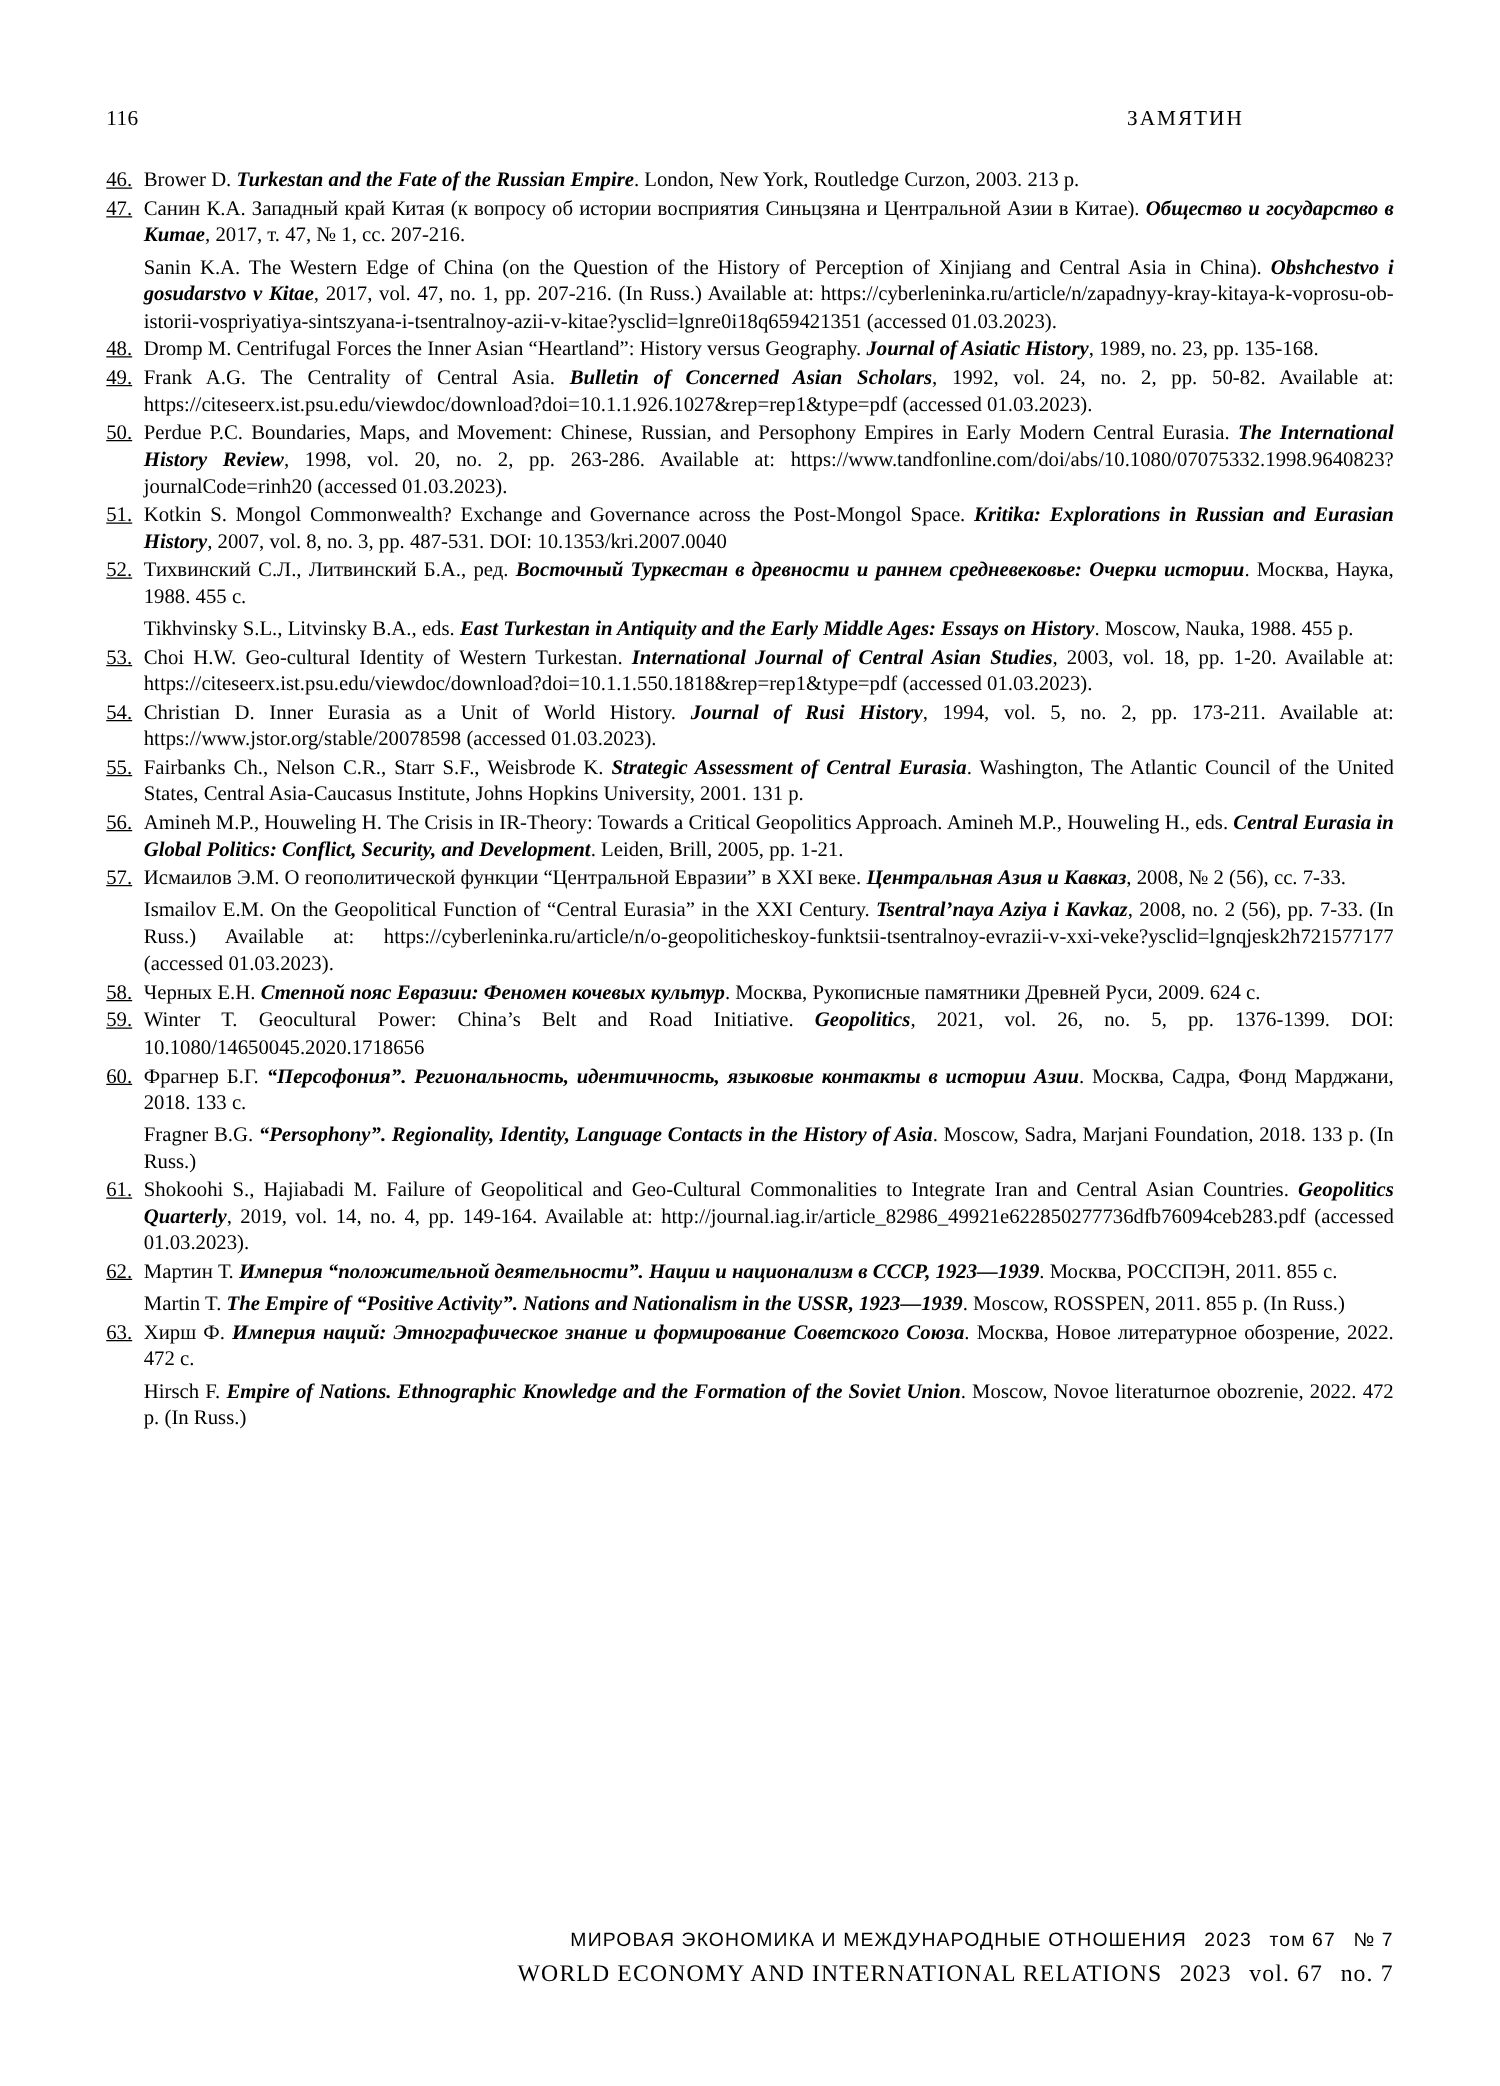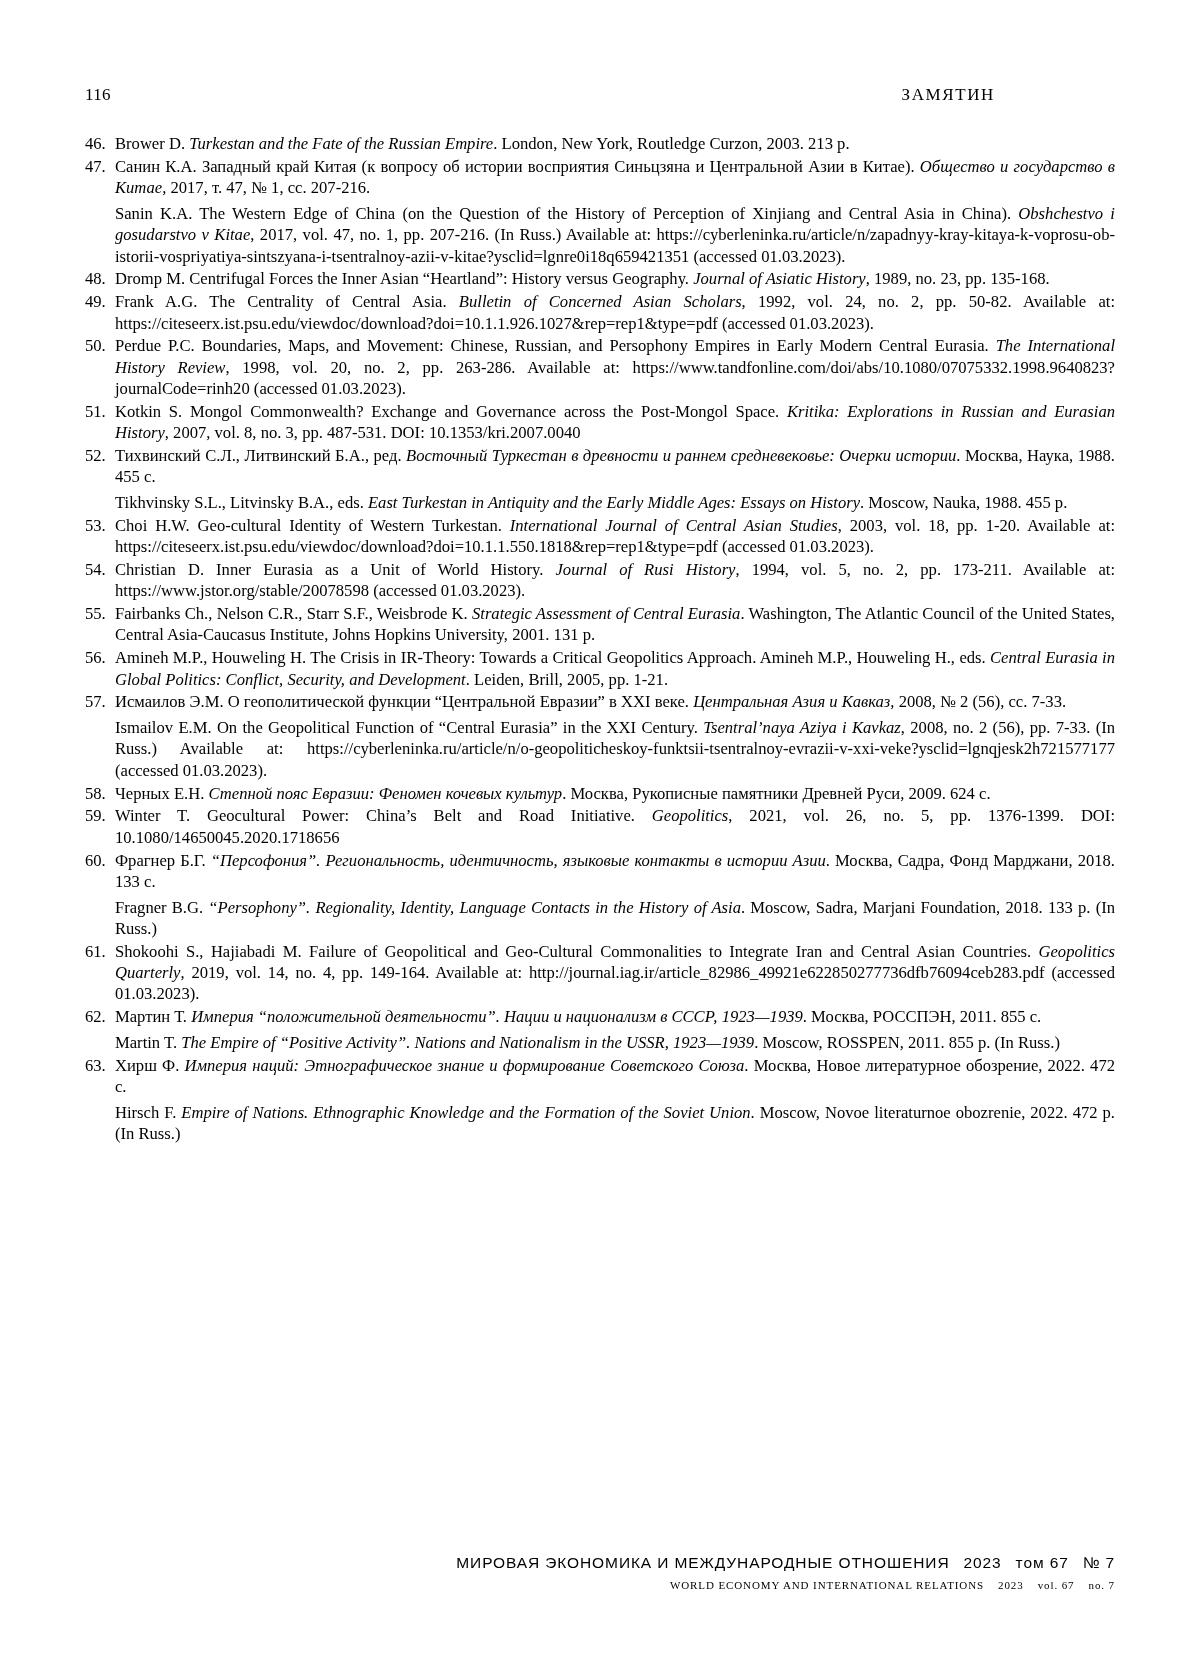--- a/index.html
+++ b/index.html
@@ -48,50 +48,51 @@
     line-height: 1.285;
     text-align: justify;
     margin-bottom: 1.5px;
   }
   .ref .num {
     width: 30px;
     flex: 0 0 30px;
     text-align: right;
     padding-right: 22px;
     box-sizing: border-box;
+    text-decoration: underline;
   }
   .ref .body {
     flex: 1;
     text-align: justify;
     text-justify: inter-word;
     hyphens: manual;
   }
   .ref.translit .body {
     margin-top: 3px;
   }
   .ref.translit .num {
     visibility: hidden;
   }
-  i { font-style: italic; }
+  i { font-style: italic; font-weight: bold; }
   .footer {
     position: absolute;
     left: 0;
     right: 0;
     bottom: 78px;
     text-align: right;
   }
   .footer .line1 {
     font-family: "Liberation Sans", sans-serif;
     font-size: 15.5px;
     letter-spacing: 0.9px;
     margin-bottom: 7px;
   }
   .footer .line2 {
     font-family: "Liberation Serif", serif;
-    font-size: 11px;
+    font-size: 19px;
     letter-spacing: 0.9px;
   }
   .footer .sp { display: inline-block; width: 14px; }
 </style>
 </head>
 <body>
 
 <div class="page">
 
   <div class="header-row">

